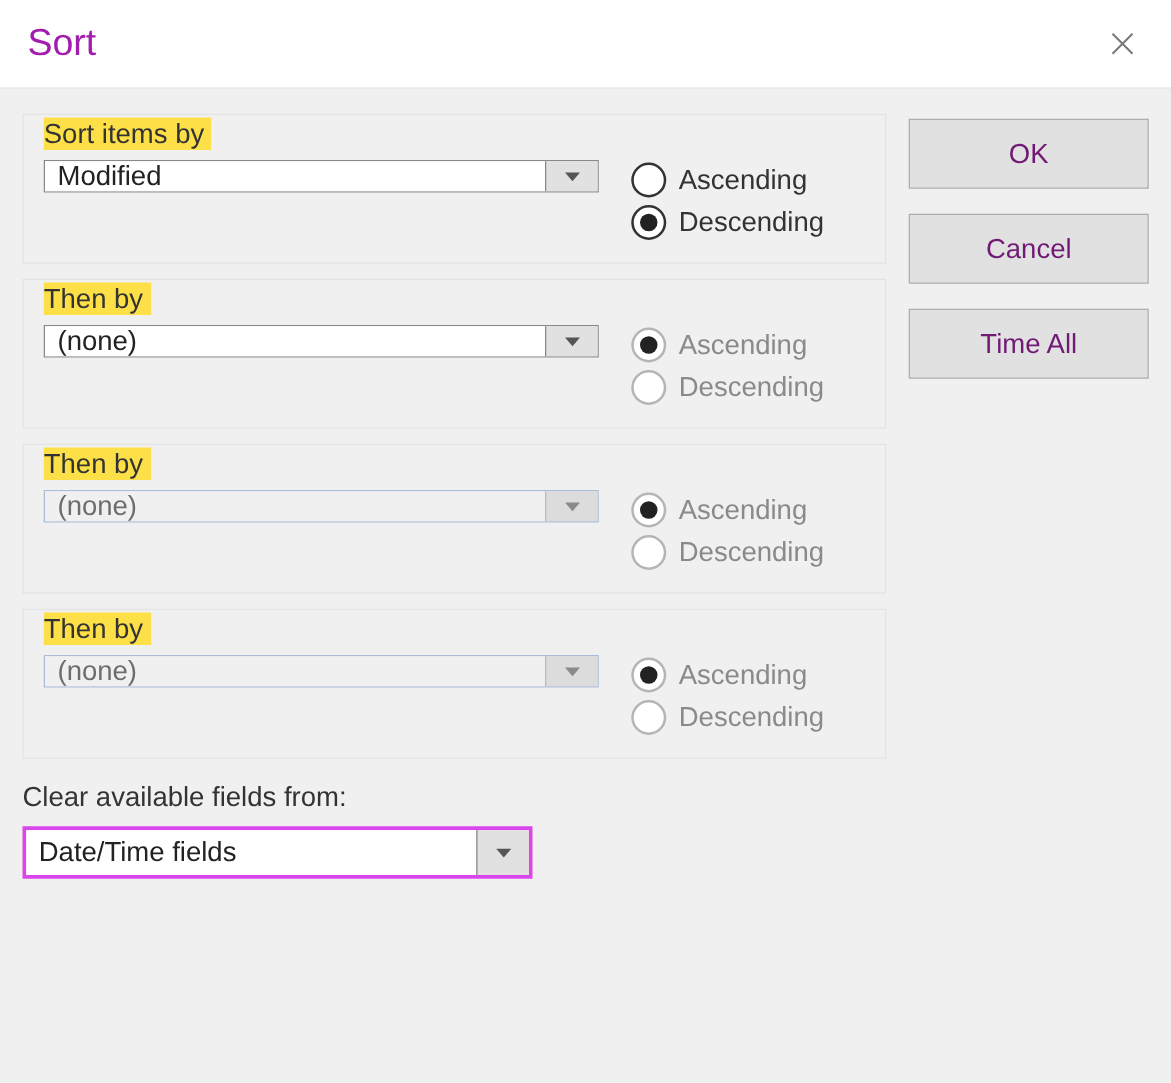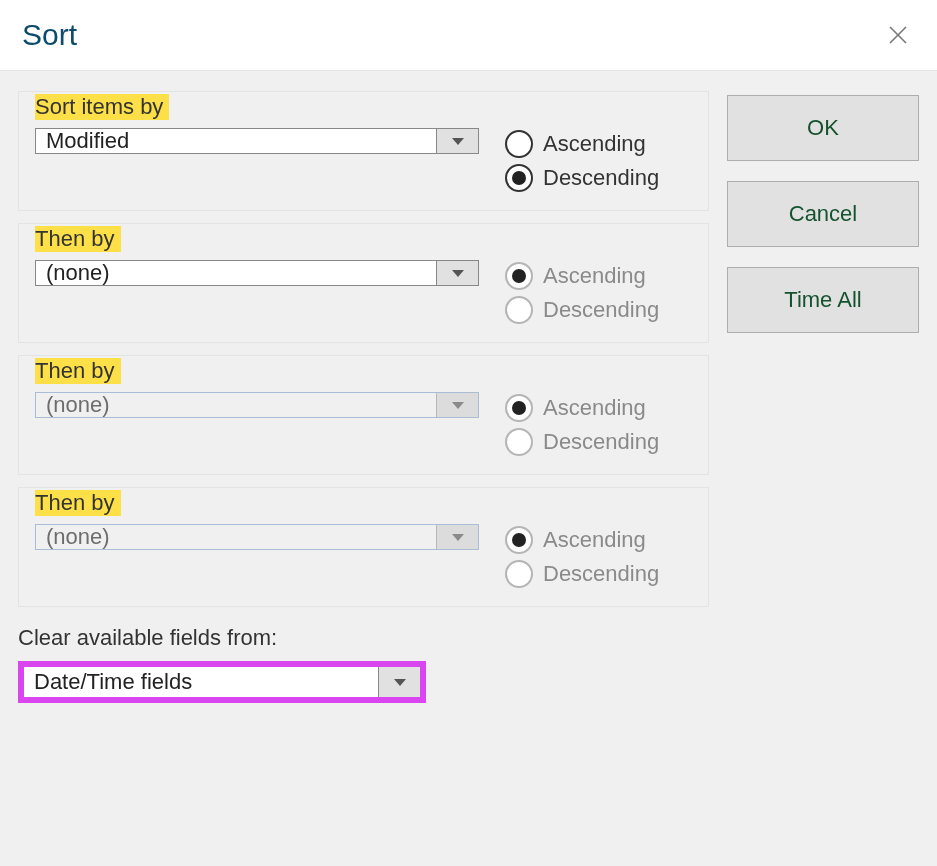--- a/index.html
+++ b/index.html
@@ -16,21 +16,21 @@
   .window { width:937px; height:866px; background:#fff; position:relative; }
   .titlebar {
     height: 70px;
     display:flex;
     align-items:center;
     justify-content:space-between;
     padding: 0 28px 0 22px;
   }
   .titlebar-title {
     font-size: 30px;
-    color: #0c4a6e;
+    color: #a21caf;
     font-weight: 400;
   }
   .close-x {
     color:#888;
     cursor:pointer;
   }
   .close-x svg { display:block; }
   .body {
     background:#f0f0f0;
     border-top:1px solid #e5e5e5;
@@ -42,25 +42,25 @@
   }
   .left-col { flex:1; }
   .right-col {
     width: 192px;
     display:flex;
     flex-direction:column;
     gap:20px;
     padding-top: 4px;
   }
   .btn {
-    height: 66px;
+    height: 56px;
     background:#e1e1e1;
     border:1px solid #aeaeae;
     font-size:22px;
-    color:#14532d;
+    color:#701a75;
     cursor:pointer;
     display:flex;
     align-items:center;
     justify-content:center;
   }
 
   .group {
     border:1px solid #e3e3e3;
     background:#f0f0f0;
     padding: 4px 16px 18px 16px;
@@ -142,21 +142,21 @@
   .fields-label {
     margin-top: 18px;
     margin-bottom: 10px;
     font-size:22px;
     color:#333;
   }
   .fields-combo {
     display:flex;
     width: 408px;
     height: 42px;
-    border:6px solid #d946ef;
+    border:3px solid #d946ef;
     background:#fef9c3;
   }
   .fields-combo .combo-btn { border-left-color:#888; }
 </style>
 </head>
 <body>
 
 <div class="window">
   <div class="titlebar">
     <div class="titlebar-title">Sort</div>

